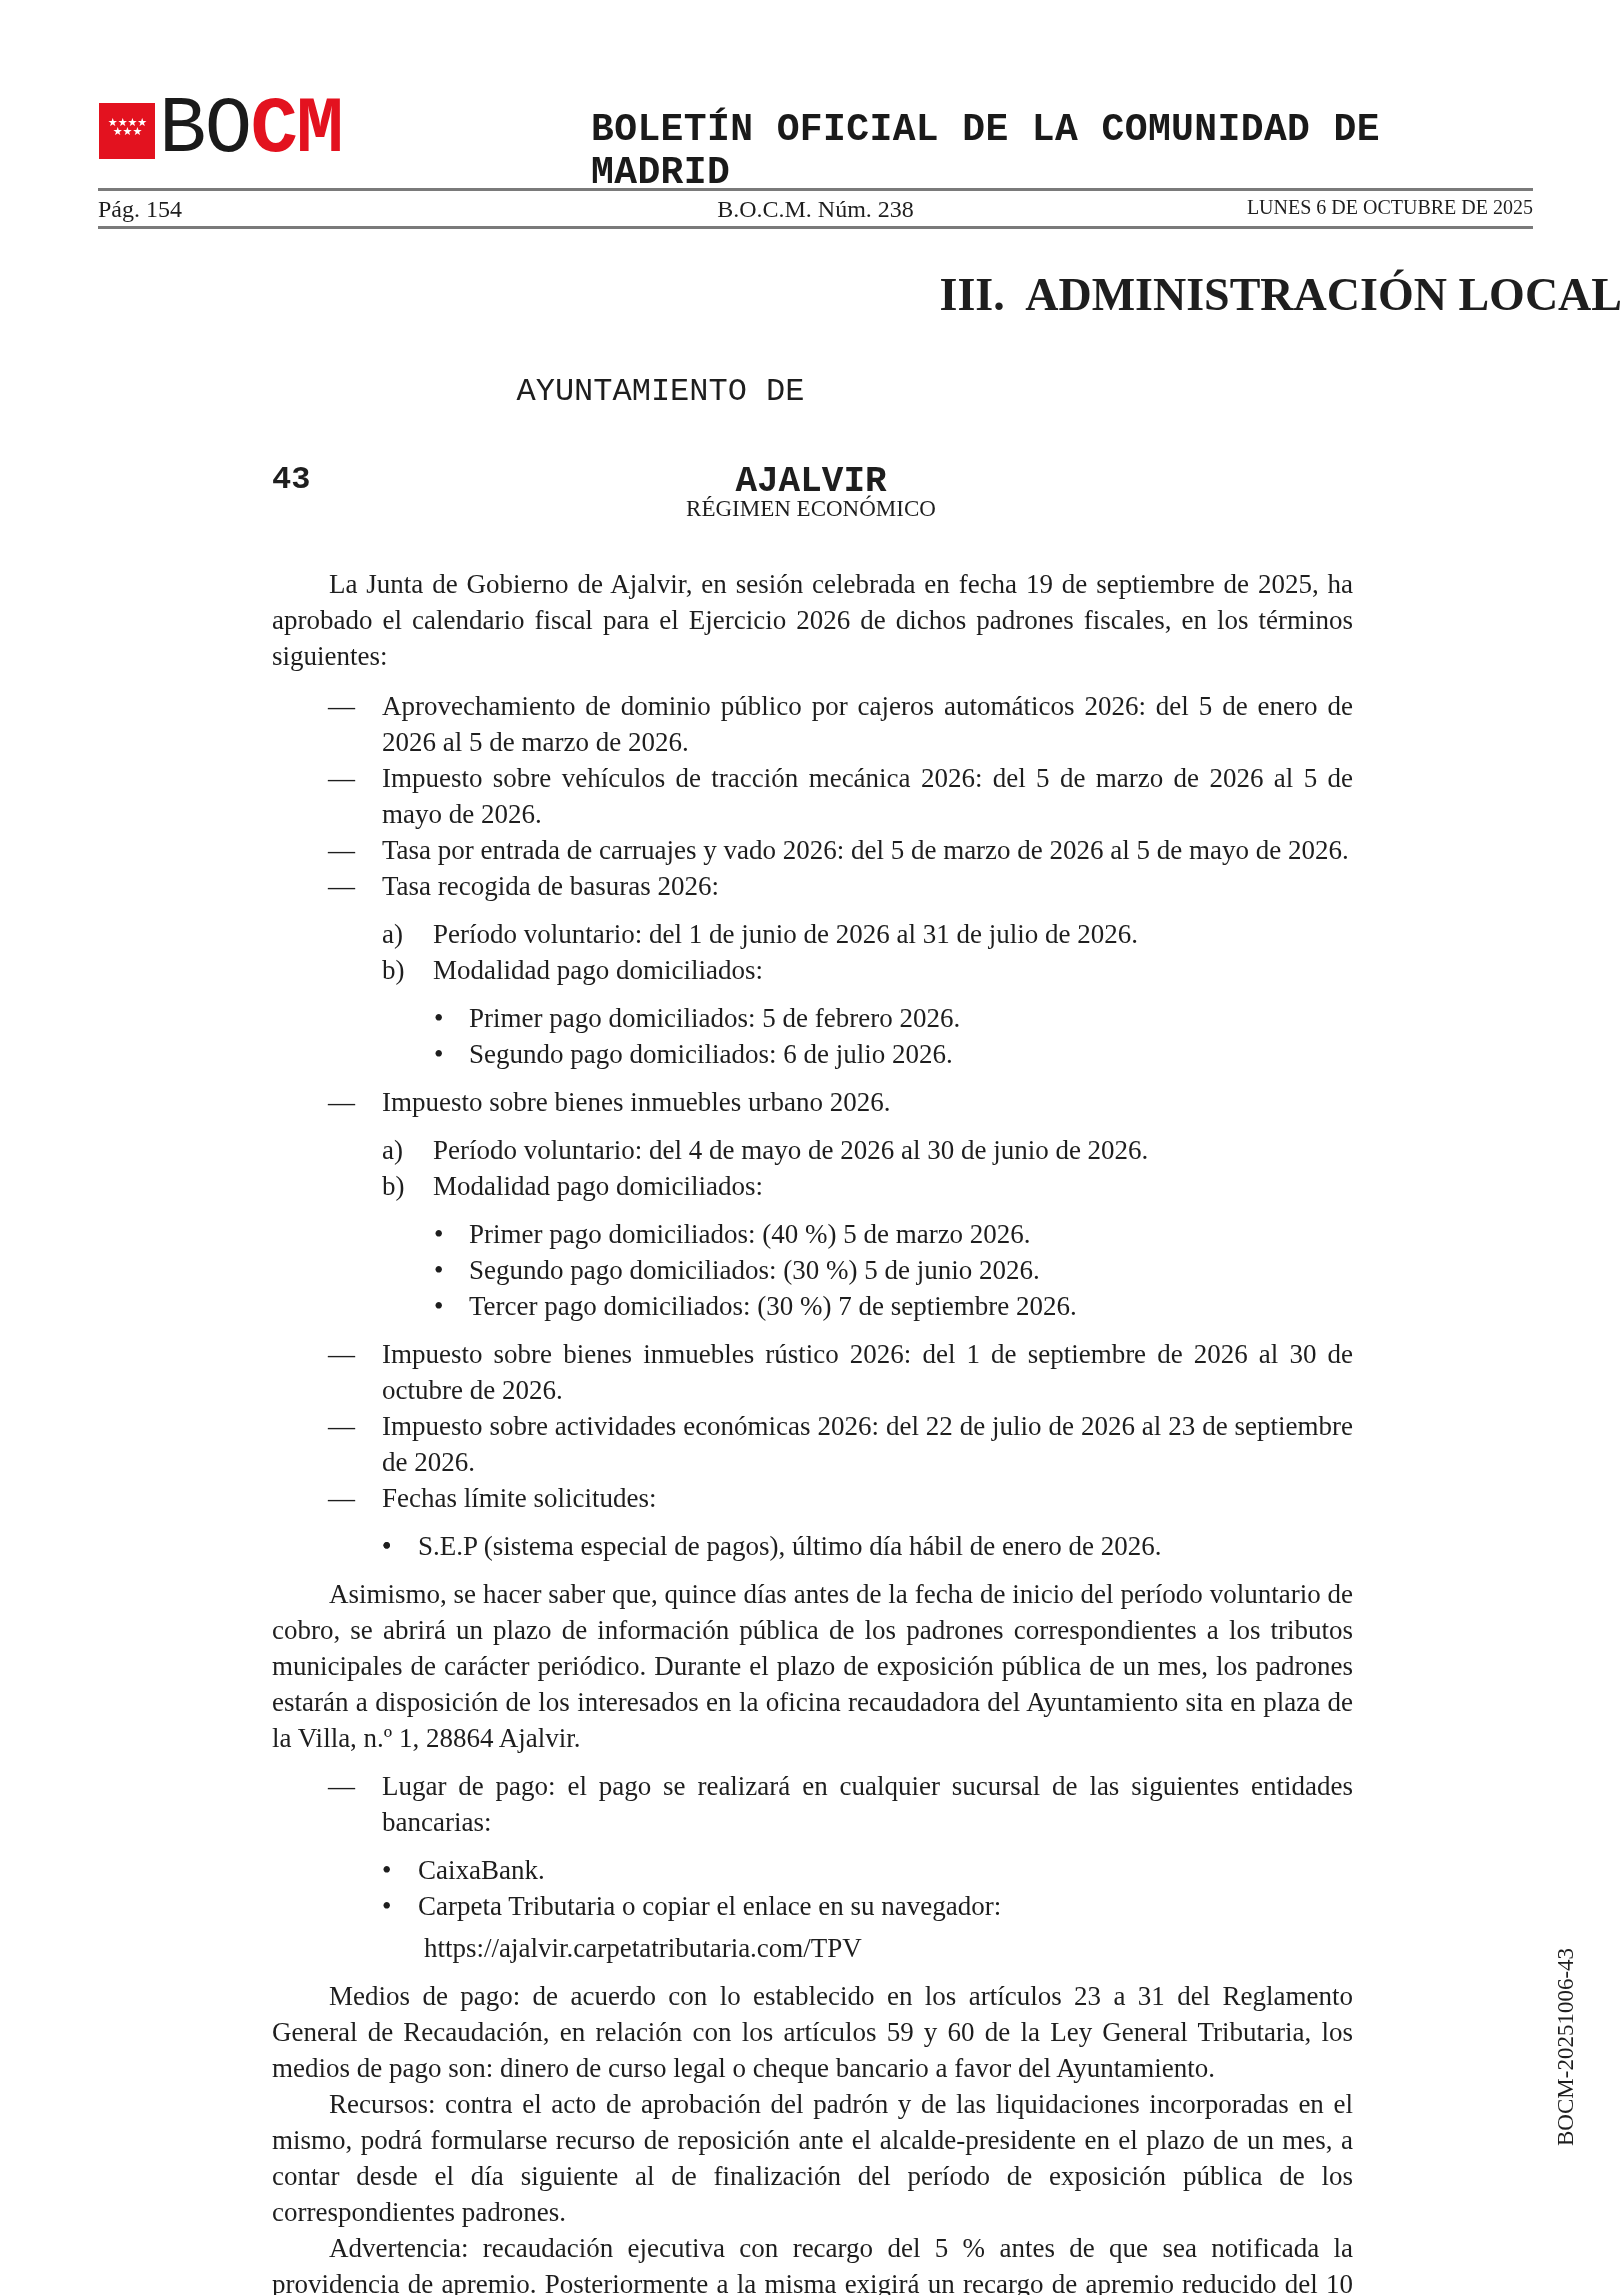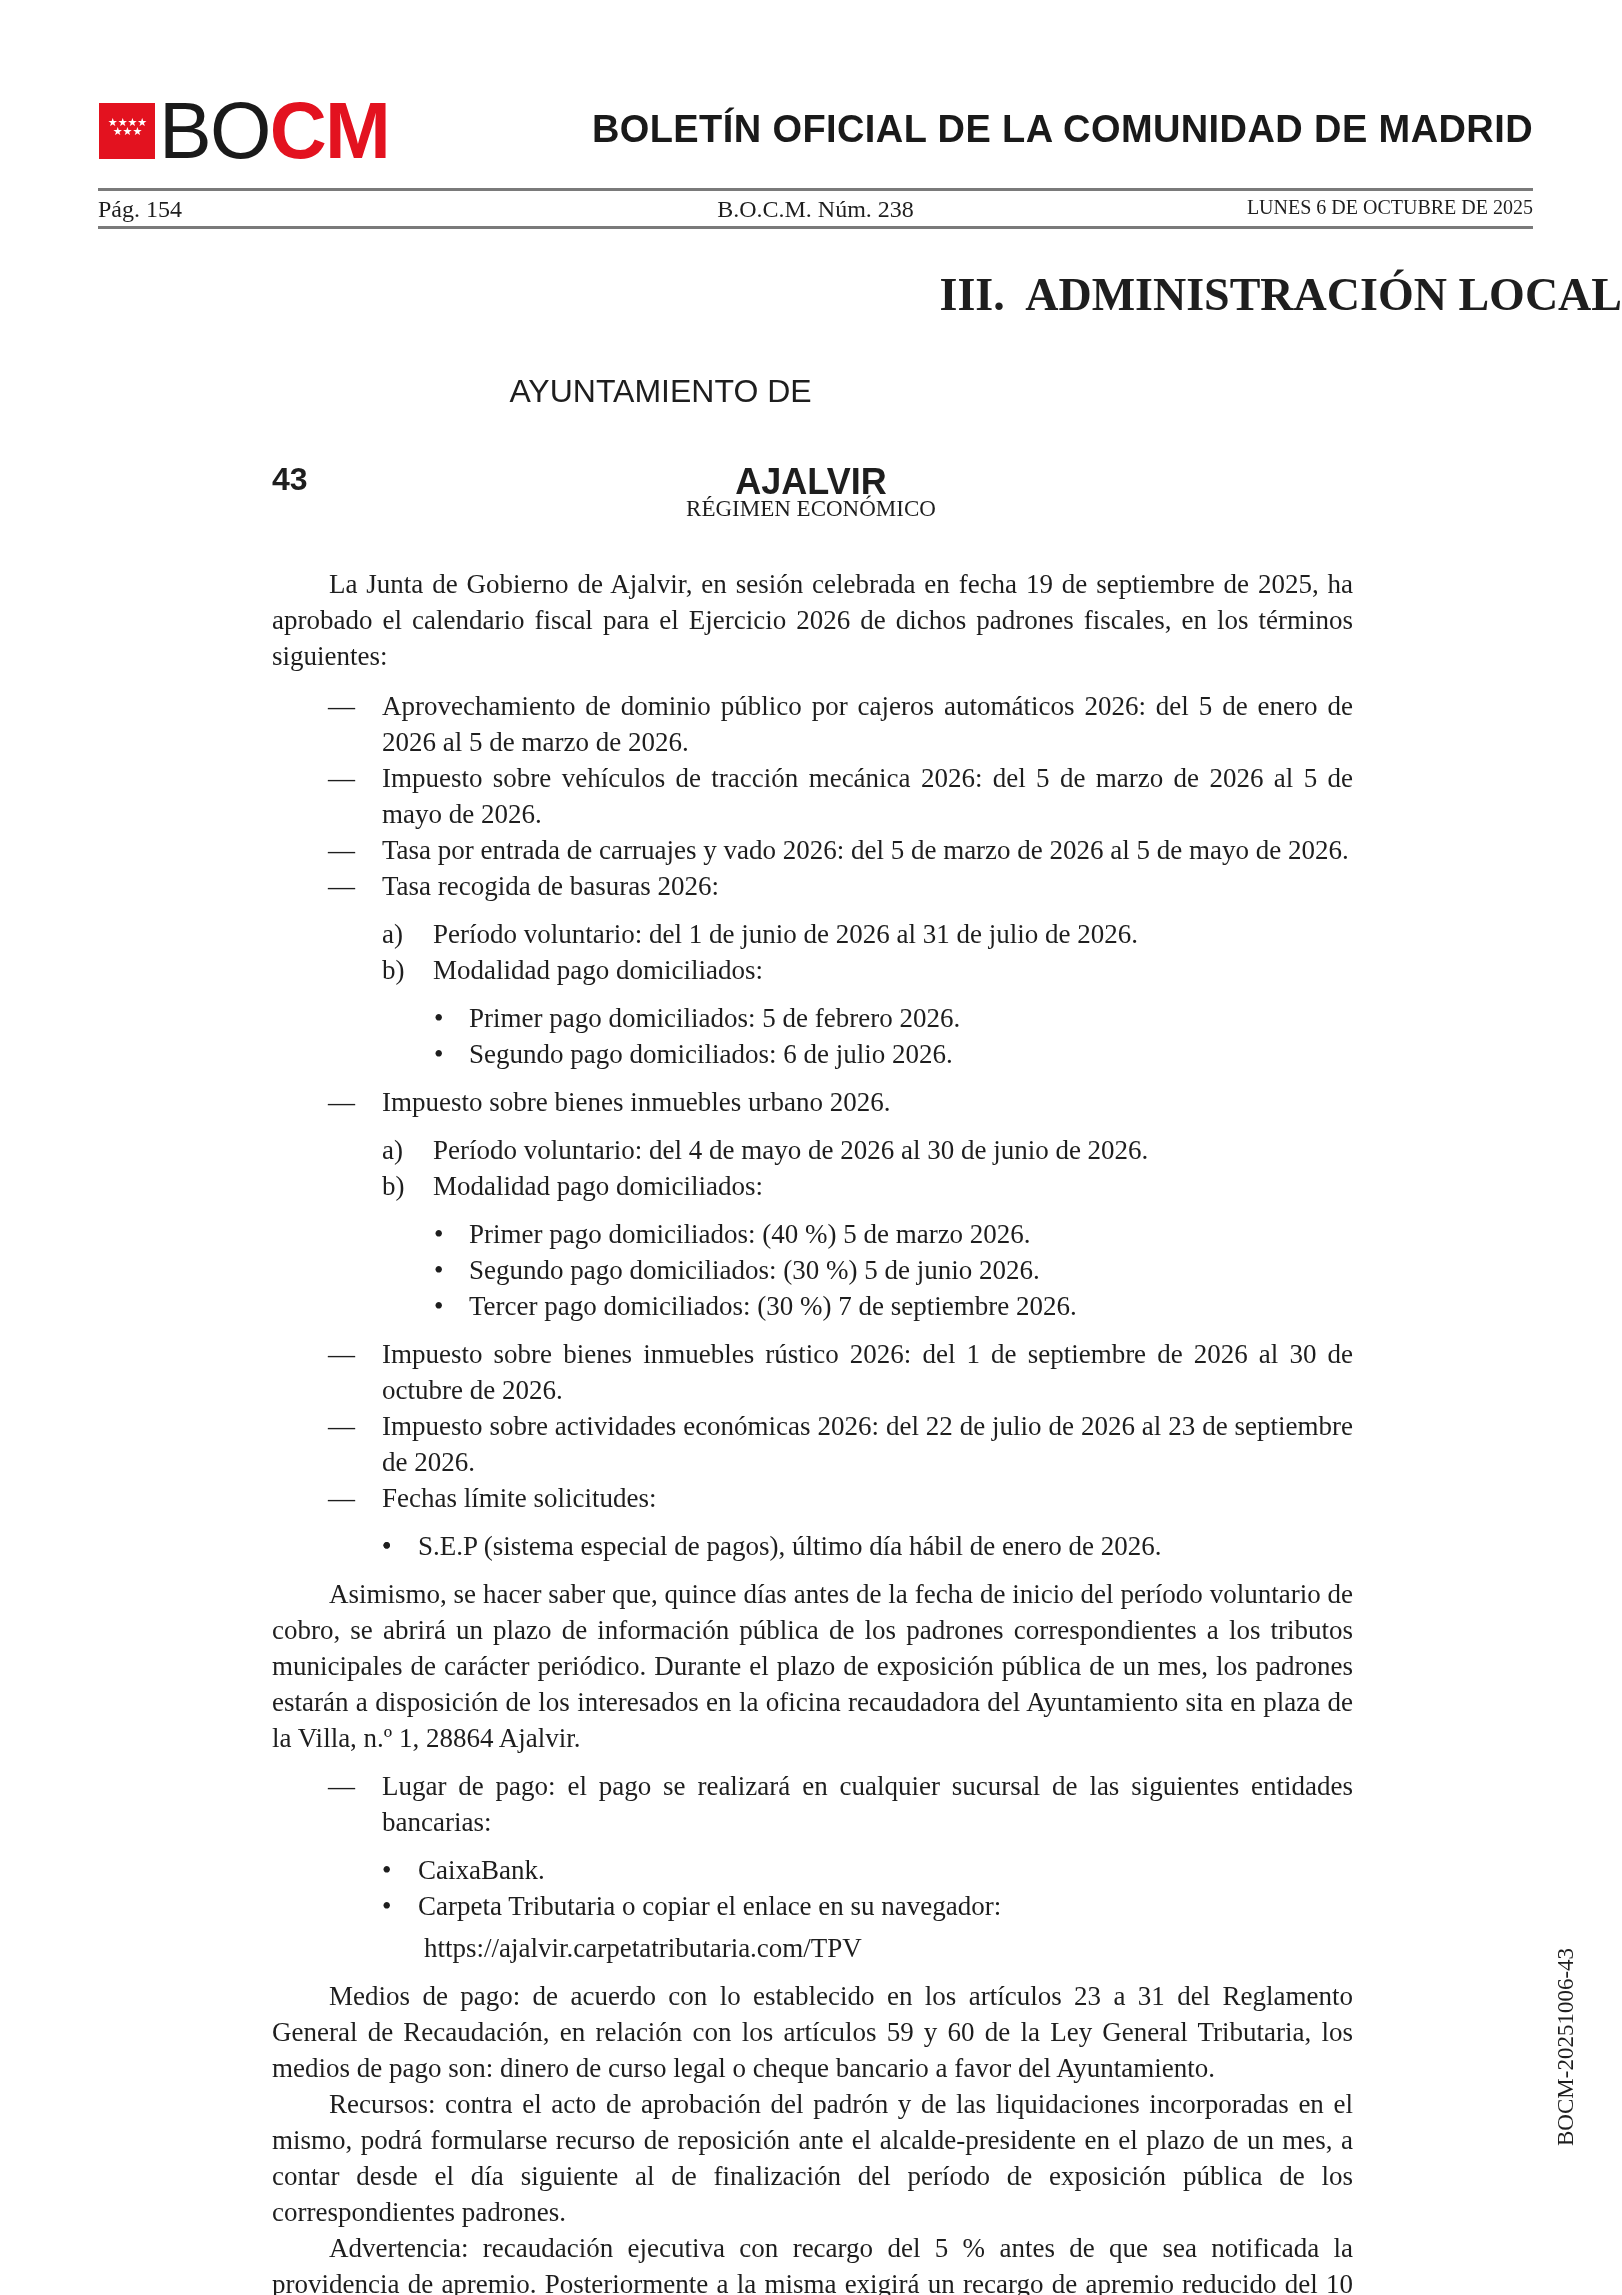--- a/index.html
+++ b/index.html
@@ -1,27 +1,27 @@
 <!DOCTYPE html>
 <html style="font-size:13.5px"><head>
 <meta charset="utf-8">
 <style>
   html, body { margin: 0; padding: 0; background: #ffffff; }
   body { width: 1622px; height: 2295px; position: relative; overflow: hidden; color: #1e1e1e; }
   .abs { position: absolute; }
   .serif { font-family: "Liberation Serif", "DejaVu Serif", serif; }
-  .sans { font-family: Liberation Sans, sans-serif; }
+  .sans { font-family: Liberation Mono, monospace; }
 
   
   .logo-box { left: 99px; top: 103px; width: 56px; height: 56px; background: #e3121f; }
   .logo-stars { position: absolute; left: 5px; top: 15px; width: 47px; text-align: center; color: #fff; font-size: 11px; line-height: 9.3px; letter-spacing: 0px; font-family: "DejaVu Sans", sans-serif; }
   .logo-text { left: 159px; top: 91px; font-size: 79px; line-height: 79px; letter-spacing: -1.7px; font-weight: 400; }
   .logo-text .bo { color: #1a1a1a; }
   .logo-text .cm { color: #e3121f; font-weight: 700; }
-  .bulletin-title { left: 591px; top: 108px; width: 942px; text-align: right; font-size: 38px; font-weight: 700; color: #1a1a1a; letter-spacing: 0.4px; }
+  .bulletin-title { left: 591px; top: 108px; width: 942px; text-align: left; font-size: 38px; font-weight: 700; color: #1a1a1a; letter-spacing: 0.4px; }
 
   .rule { left: 98px; width: 1435px; height: 2.5px; background: #7a7a7a; }
   .meta-left { left: 98px; top: 196px; font-size: 24px; }
   .meta-center { left: 98px; width: 1435px; top: 196px; font-size: 20px; text-align: right; }
   .meta-right { left: 98px; width: 1435px; top: 196px; font-size: 24px; text-align: center; }
 
   .section-title { left: 0; width: 1622px; top: 268px; text-align: right; font-size: 46px; font-weight: 700; }
   .ayto { left: 0; width: 1321px; top: 373px; text-align: center; font-size: 32px; }
   .num { left: 272px; top: 461px; font-size: 32px; font-weight: 700; }
   .town { left: 0; width: 1622px; top: 461px; text-align: center; font-size: 36px; font-weight: 700; }

